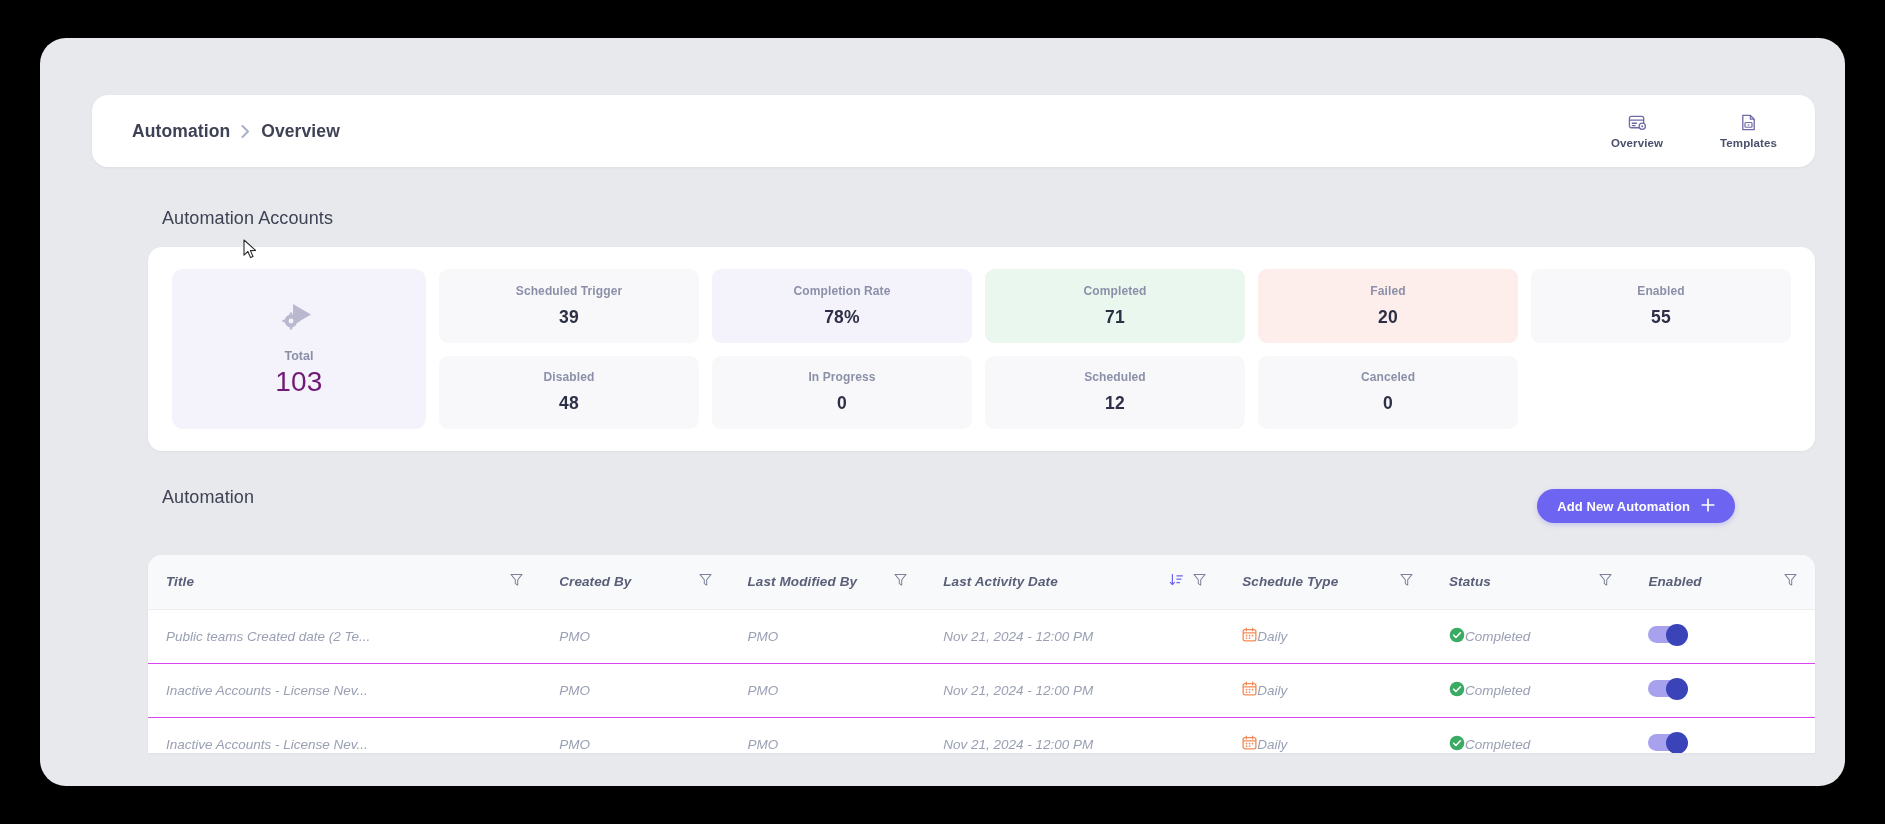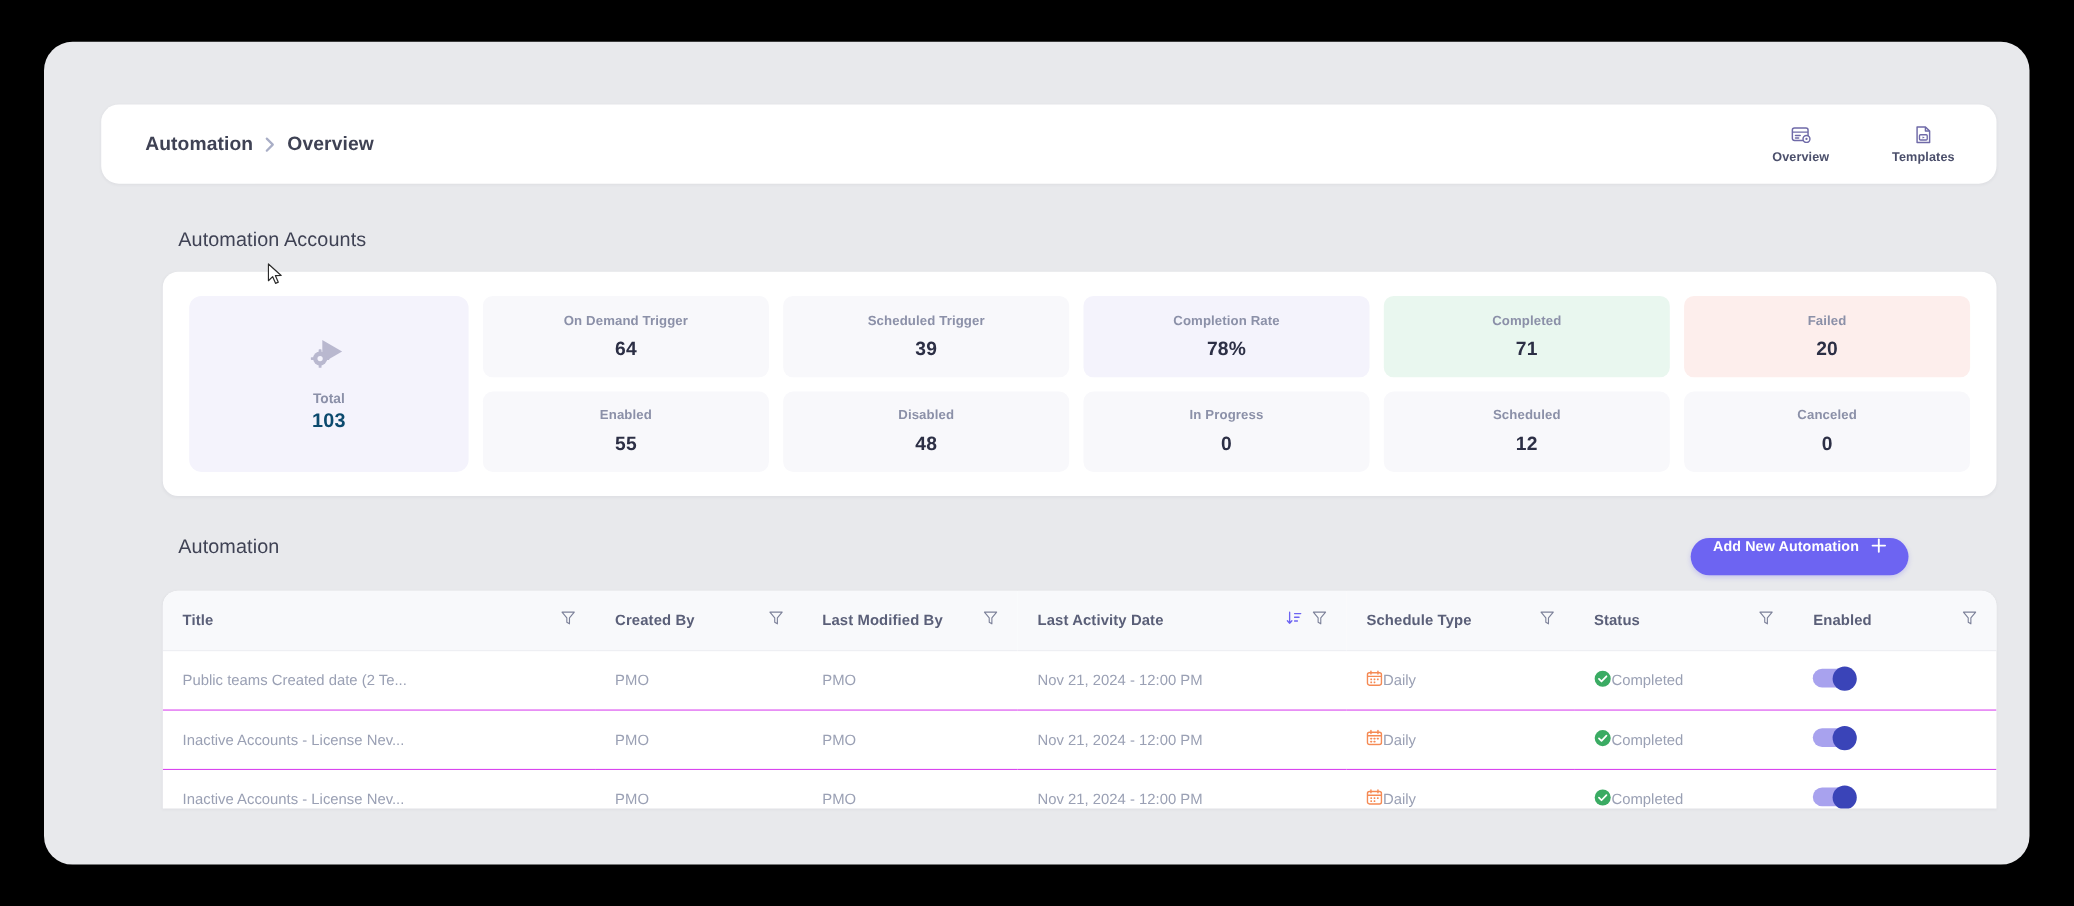--- a/index.html
+++ b/index.html
@@ -130,23 +130,23 @@
     justify-content: center;
     gap: 3px;
   }
   #total-tile .total-ico { margin-bottom: 10px; }
   .total-label {
     font-size: 12.5px;
     color: #8b90a8;
     font-weight: 700;
   }
   .total-value {
-    font-size: 18px;
-    font-weight: bold;
-    color: #0c4a6e;
+    font-size: 28px;
+    font-weight: normal;
+    color: #701a75;
     letter-spacing: .2px;
   }
   #metric-grid {
     flex: 1;
     display: grid;
     grid-template-columns: repeat(5, 1fr);
     grid-template-rows: 1fr 1fr;
     gap: 13px;
   }
   .metric-tile {
@@ -183,38 +183,39 @@
     padding: 0 20px;
     border: none;
     border-radius: 18px;
     background: #6d64f2;
     color: #ffffff;
     font-family: "Liberation Sans", sans-serif;
     font-size: 13px;
     font-weight: bold;
     letter-spacing: .1px;
     display: flex;
-    align-items: flex-start;
+    align-items: center;
     gap: 11px;
     cursor: pointer;
     box-shadow: 0 2px 5px rgba(109,100,242,0.28);
   }
   #add-automation-btn .plus-ico { display: block; }
 
   
   #table-card {
     position: absolute;
     left: 108px;
-    top: 499px;
+    top: 517px;
     width: 1667px;
     height: 198px;
     background: #ffffff;
     border-radius: 14px 14px 0 0;
     overflow: hidden;
     box-shadow: 0 1px 3px rgba(30,30,60,0.04);
+    font-style: italic;
   }
   table {
     width: 100%;
     border-collapse: collapse;
     table-layout: fixed;
   }
   thead tr { background: #f8f9fb; }
   th {
     height: 54px;
     text-align: left;
@@ -349,24 +350,20 @@
               <rect x="1.6" y="19.7" width="3.1" height="2.6" rx=".6"></rect>
               <rect x="15.3" y="19.7" width="3.1" height="2.6" rx=".6"></rect>
             </g>
           </svg>
         </span>
         <span class="total-label">Total</span>
         <span class="total-value">103</span>
       </div>
 
       <div id="metric-grid">
-        <div class="metric-tile">
-          <span class="metric-label">On Demand Trigger</span>
-          <span class="metric-value">64</span>
-        </div>
         <div class="metric-tile">
           <span class="metric-label">Scheduled Trigger</span>
           <span class="metric-value">39</span>
         </div>
         <div class="metric-tile tint-purple">
           <span class="metric-label">Completion Rate</span>
           <span class="metric-value">78%</span>
         </div>
         <div class="metric-tile tint-green">
           <span class="metric-label">Completed</span>

